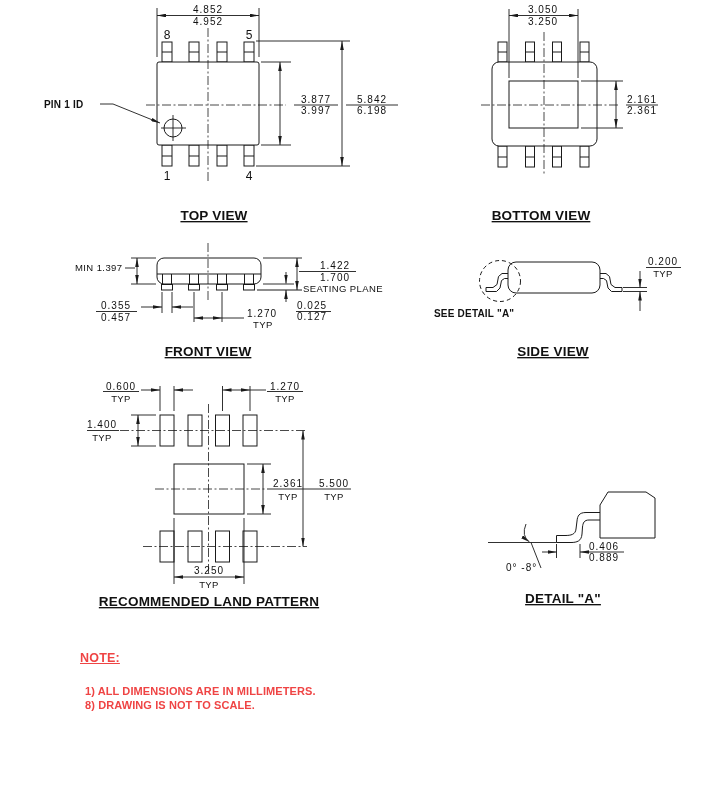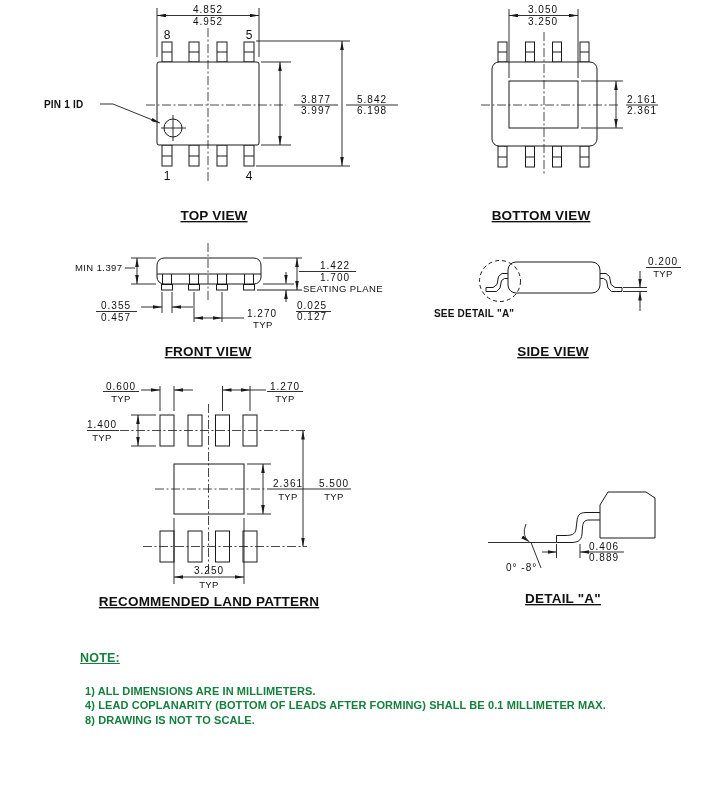--- a/index.html
+++ b/index.html
@@ -11,21 +11,21 @@
   svg .cl{stroke-dasharray:9 2.5 2 2.5;stroke-width:.8;}
   svg .dsh{stroke-dasharray:4 3;}
   svg .dim{stroke-width:.9;}
   svg text{stroke:none;fill:#111;}
   .d{font-size:10px;letter-spacing:1px;}
   .d2{font-size:9.5px;letter-spacing:.4px;}
   .pn{font-size:12px;}
   .lbl{font-size:10px;font-weight:bold;letter-spacing:.2px;}
   .t{font-size:13.5px;font-weight:bold;letter-spacing:.2px;text-decoration:underline;}
   .mid{text-anchor:middle;}
-  .notes{position:absolute;left:80px;top:651px;width:625px;color:#15803d;}
+  .notes{position:absolute;left:80px;top:651px;width:625px;color:#ef4444;}
   .notes-h{font-size:12.5px;font-weight:bold;text-decoration:underline;margin:0 0 19px 0;letter-spacing:.2px;}
   .note{font-size:11px;font-weight:bold;line-height:14.45px;padding-left:5px;letter-spacing:.1px;white-space:nowrap;}
 </style>
 </head>
 <body>
 
 <div class="page">
 <svg width="720" height="801" viewBox="0 0 720 801">
   <defs>
     <marker id="ah" viewBox="0 0 10 4" refX="10" refY="2" markerWidth="10" markerHeight="4" orient="auto-start-reverse">
@@ -311,16 +311,15 @@
       <text class="d mid" x="604" y="550">0.406</text>
       <text class="d mid" x="604" y="561">0.889</text>
     </g>
     <text class="t mid" x="563" y="603">DETAIL "A"</text>
   </g>
 </svg>
 
   <div class="notes">
     <div class="notes-h">NOTE:</div>
     <div class="note">1) ALL DIMENSIONS ARE IN MILLIMETERS.</div>
-    <div class="note">4) LEAD COPLANARITY (BOTTOM OF LEADS AFTER FORMING) SHALL BE 0.1 MILLIMETER MAX.</div>
     <div class="note">8) DRAWING IS NOT TO SCALE.</div>
   </div>
 </div>
 
 </body></html>

